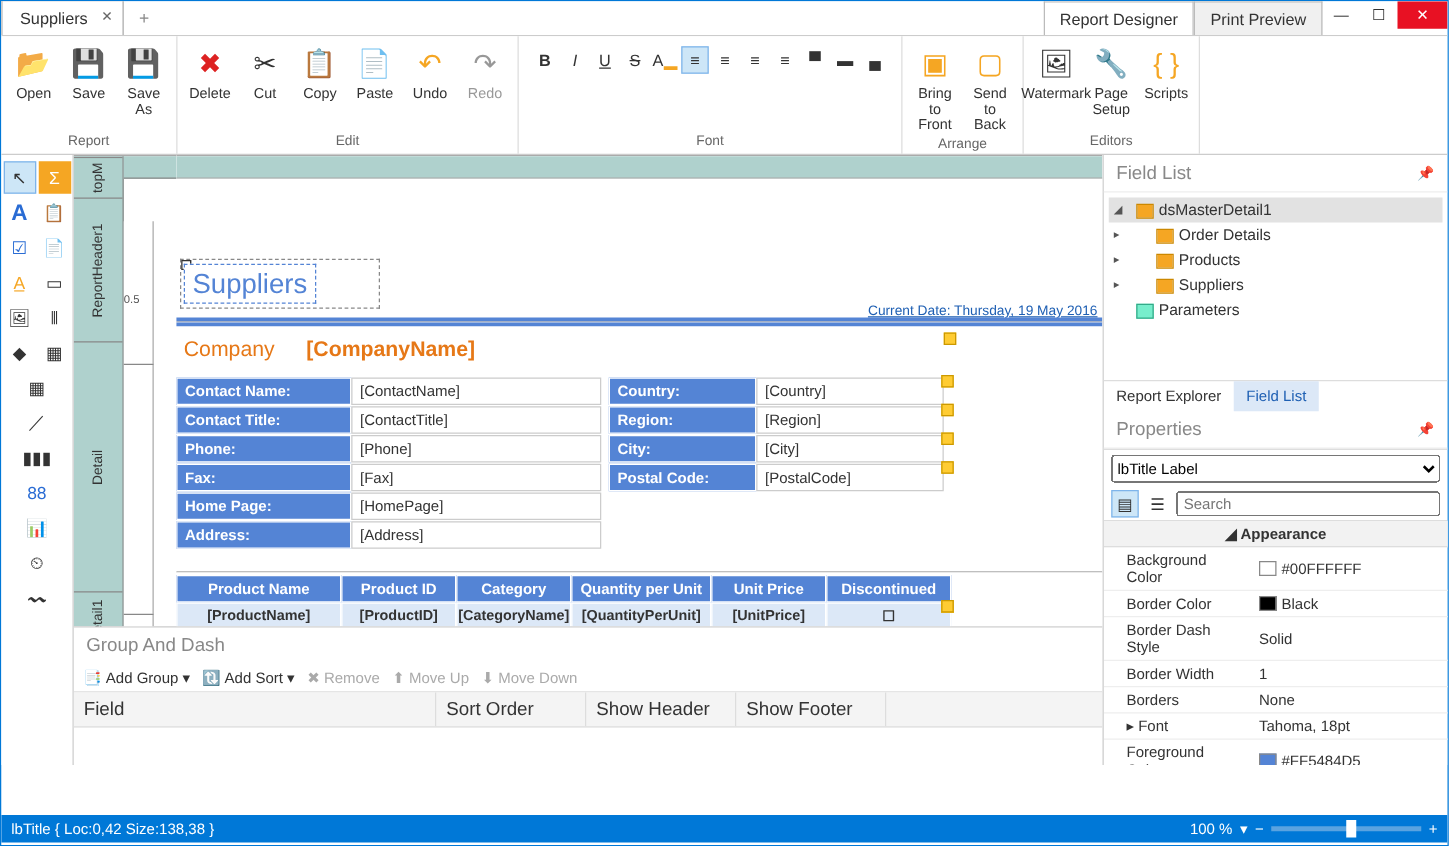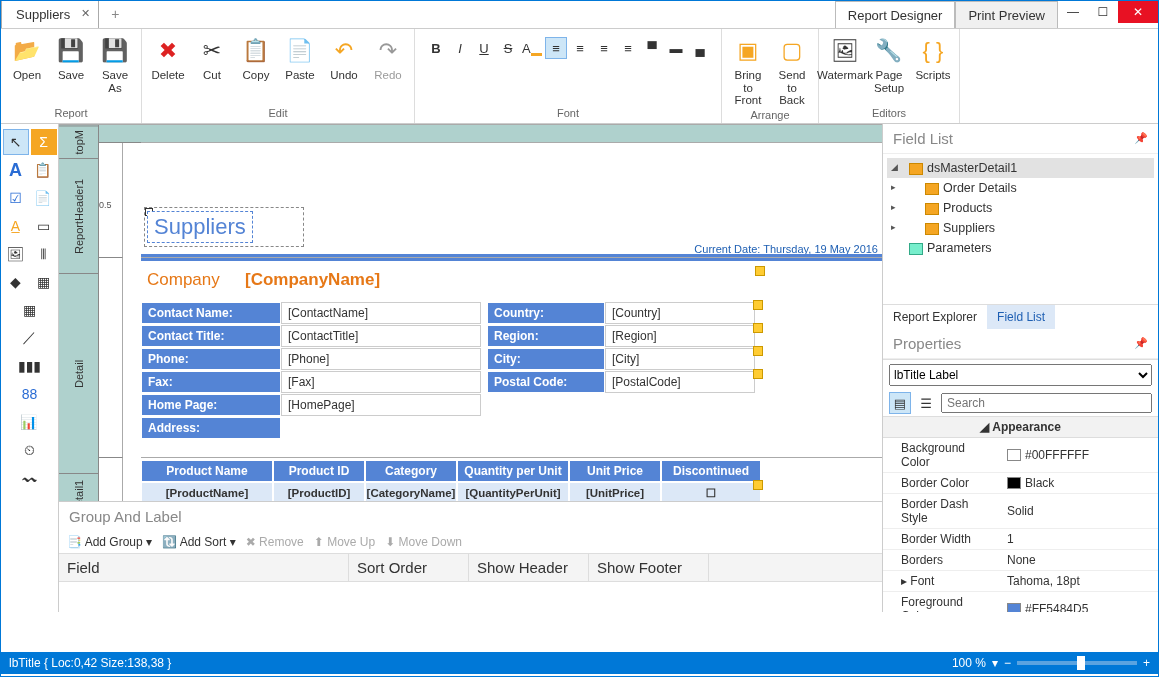--- a/index.html
+++ b/index.html
@@ -310,21 +310,21 @@
         <div style="height:18px; width:82px; border-bottom:1px solid #aaa; border-right:1px solid #aaa; background:#eee"></div>
         <div style="flex:1; display:flex;">
           <div class="bandcol">
             <div class="bandlabel" style="flex:0 0 18px">topM</div>
             <div class="bandlabel" style="flex:0 0 115px">ReportHeader1</div>
             <div class="bandlabel" style="flex:0 0 200px">Detail</div>
             <div class="bandlabel" style="flex:0 0 46px">Detail1</div>
           </div>
           <div style="width:42px; display:flex; flex-direction:column;">
             <div style="flex:0 0 18px; background:#afd1cd; border-bottom:1px solid #888"></div>
-            <div style="flex:0 0 115px; background:#fff; border-bottom:1px solid #888; border-right:1px solid #aaa; position:relative;" class="ruler-v">
+            <div style="flex:0 0 115px; background:#fff; border-bottom:1px solid #888; border-right:1px solid #aaa; position:relative;margin-top:34px;" class="ruler-v">
                 <span class="tick" style="top:50%">0.5</span>
               </div>
             <div style="flex:0 0 200px; background:#fff; border-bottom:1px solid #888; border-right:1px solid #aaa;" class="ruler-v"></div>
             <div style="flex:0 0 46px; background:#fff; border-right:1px solid #aaa;" class="ruler-v"></div>
           </div>
         </div>
       </div>
       <div style="flex:1; display:flex; flex-direction:column; overflow:hidden">
         <div class="ruler-h">
           <span class="tick" style="left:60px">1</span>
@@ -378,20 +378,21 @@
                   <div style="width:6px"></div>
                   <div class="cellh" style="width:118px">Postal Code:</div>
                   <div class="cellv" style="width:150px">[PostalCode]<div class="smart-tag"></div></div>
                 </div>
                 <div class="grid-row" style="top:136px">
                   <div class="cellh">Home Page:</div>
                   <div class="cellv">[HomePage]</div>
                 </div>
                 <div class="grid-row" style="top:159px">
                   <div class="cellh">Address:</div>
+                  <div class="cellv">[Address]</div>
                 </div>
               </div>
           </div>
           <div class="band detail1">
             <div class="colhead-row" id="colheads">
                 <div class="colhead" style="width:132px">Product Name</div>
                 <div class="colhead" style="width:92px">Product ID</div>
                 <div class="colhead" style="width:92px">Category</div>
                 <div class="colhead" style="width:112px">Quantity per Unit</div>
                 <div class="colhead" style="width:92px">Unit Price</div>
@@ -403,21 +404,21 @@
                 <div class="datacell" style="width:92px">[CategoryName]<div class="smart-tag"></div></div>
                 <div class="datacell" style="width:112px">[QuantityPerUnit]<div class="smart-tag"></div></div>
                 <div class="datacell" style="width:92px">[UnitPrice]<div class="smart-tag"></div></div>
                 <div class="datacell" style="width:100px">☐<div class="smart-tag"></div></div>
               </div>
           </div>
         </div>
       </div>
     </div>
     <div class="gs-panel">
-      <div class="gs-title">Group And Label</div>
+      <div class="gs-title">Group And Dash</div>
       <div class="gs-toolbar">
         <span>📑 <span>Add Group</span> ▾</span>
         <span>🔃 <span>Add Sort</span> ▾</span>
         <span class="dis">✖ <span>Remove</span></span>
         <span class="dis">⬆ <span>Move Up</span></span>
         <span class="dis">⬇ <span>Move Down</span></span>
       </div>
       <div class="gs-grid">
         <div class="gs-grid-head">
           <div style="width:290px">Field</div>

